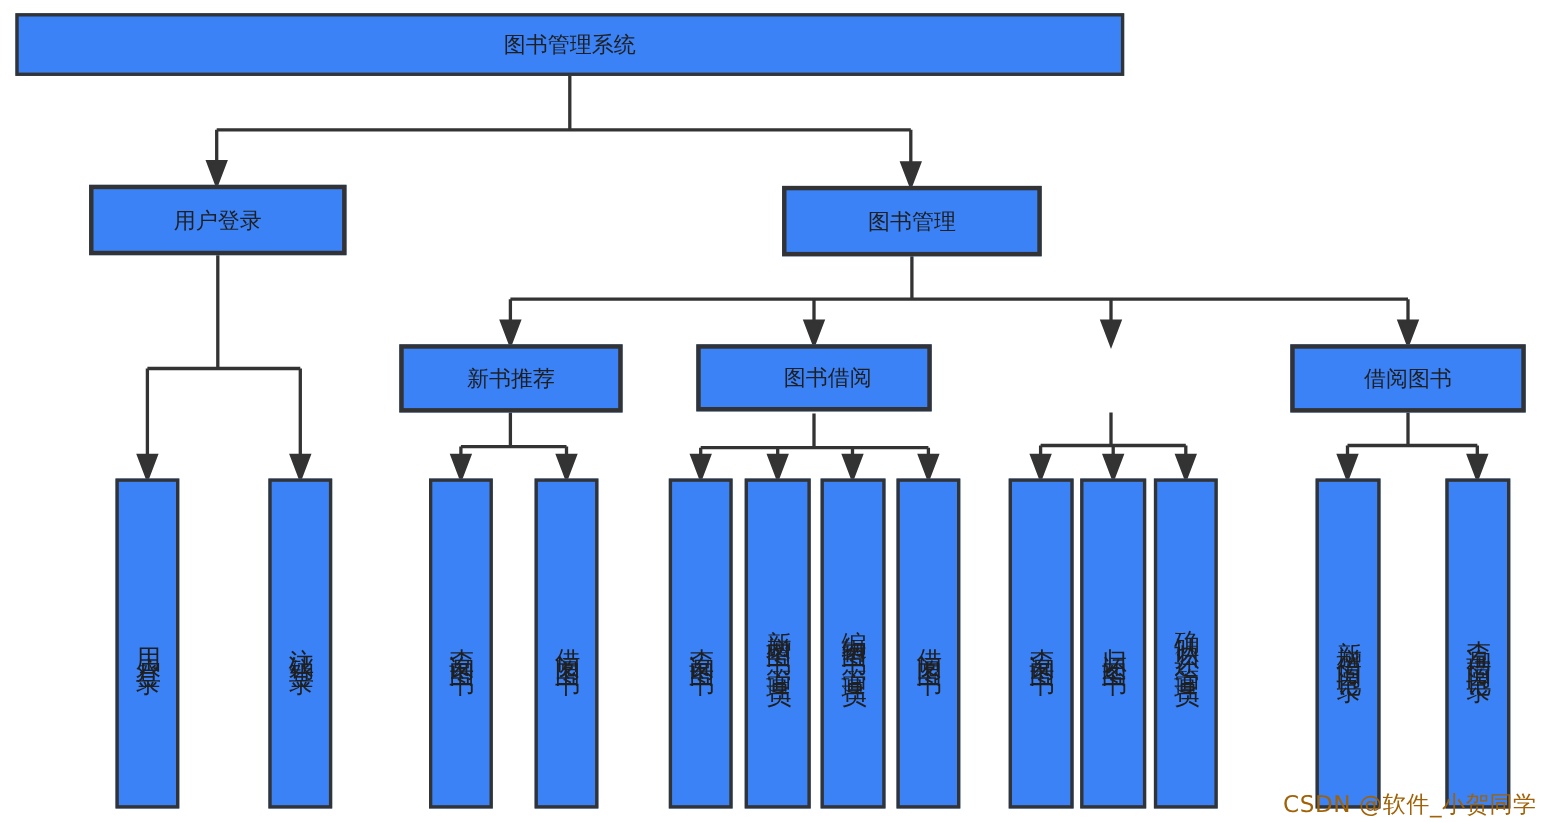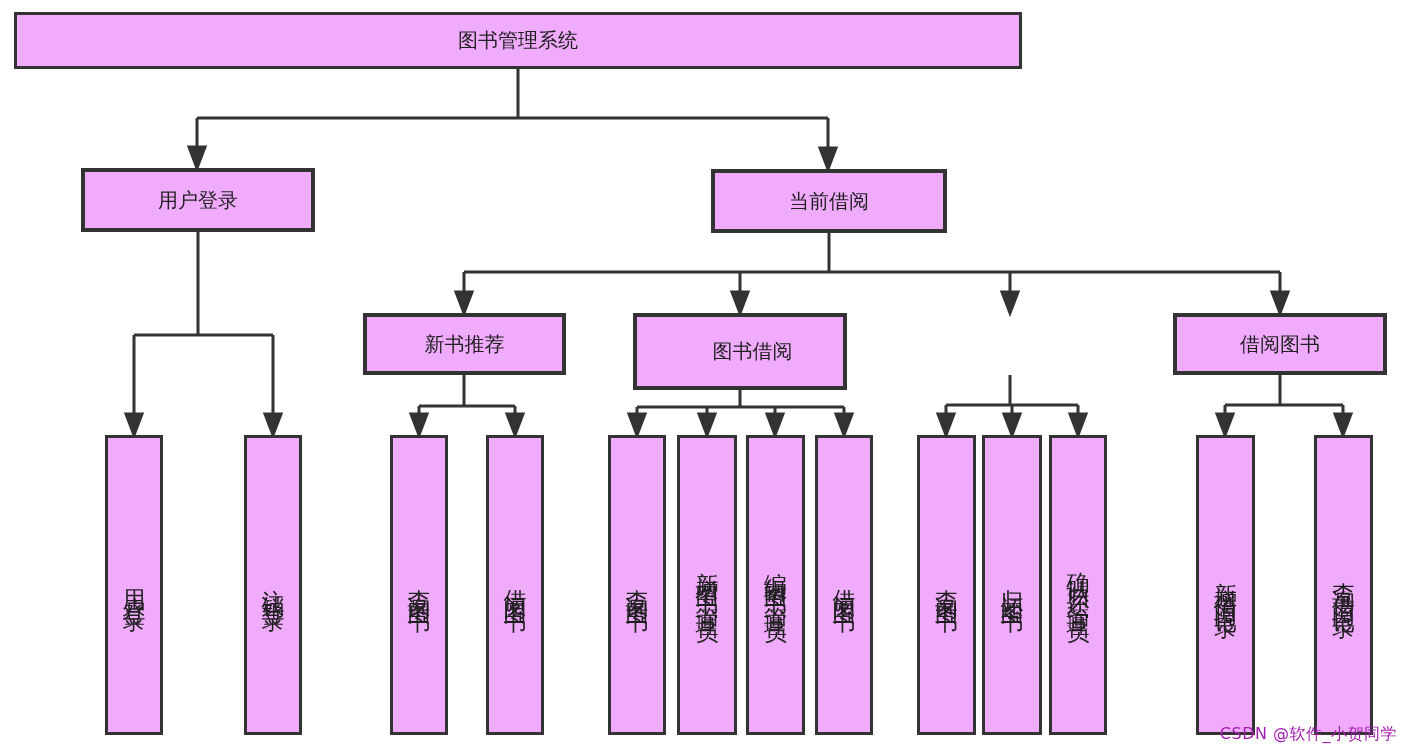--- a/index.html
+++ b/index.html
@@ -14,43 +14,43 @@
   svg.connectors {
     position: absolute;
     left: 0; top: 0;
     width: 1405px; height: 747px;
     z-index: 1;
   }
   .node {
     position: absolute;
     box-sizing: border-box;
     border: 4px solid #333333;
-    background: #f0abfc;
+    background: #3b82f6;
     display: flex;
     align-items: center;
     justify-content: center;
     color: #1f1f1f;
     z-index: 2;
   }
   .node.root { border-width: 3px; font-size: 20px; }
   .node.branch { font-size: 20px; }
   .node.leaf {
     border-width: 3px;
     writing-mode: vertical-rl;
     text-orientation: mixed;
     font-size: 23px;
     letter-spacing: 7px;
     line-height: 1;
   }
   .watermark {
     position: absolute;
     right: 8px;
     bottom: 2px;
-    color: #a21caf;
-    font-size: 16px;
+    color: #a16207;
+    font-size: 21px;
     letter-spacing: 0.5px;
     z-index: 5;
     white-space: nowrap;
   }
 </style>
 </head>
 <body>
 
 <div class="stage">
 
@@ -107,27 +107,27 @@
   </svg>
 
   <div class="node root" style="left:14px; top:12px; width:1008px; height:57px;">
     <span>图书管理系统</span>
   </div>
 
   <div class="node branch" style="left:81px; top:168px; width:234px; height:64px;">
     <span>用户登录</span>
   </div>
   <div class="node branch" style="left:711px; top:169px; width:236px; height:64px;">
-    <span>当前借阅</span>
+    <span>图书管理</span>
   </div>
 
   <div class="node branch" style="left:363px; top:313px; width:203px; height:62px;">
     <span>新书推荐</span>
   </div>
-  <div class="node branch" style="left:633px; top:313px; width:214px; height:77px;padding-left:25px;">
+  <div class="node branch" style="left:633px; top:313px; width:214px; height:61px;padding-left:25px;">
     <span>图书借阅</span>
   </div>
   <div class="node branch" style="left:1173px; top:313px; width:214px; height:62px;">
     <span>借阅图书</span>
   </div>
 
   <div class="node leaf" style="left:105px; top:435px; width:58px; height:300px;">
     <span>用户登录</span>
   </div>
   <div class="node leaf" style="left:244px; top:435px; width:58px; height:300px;">

